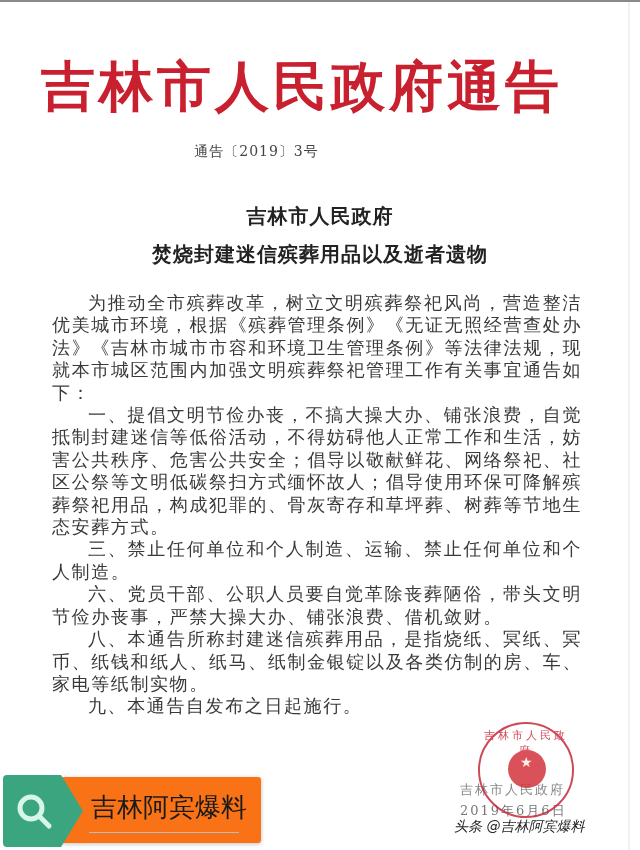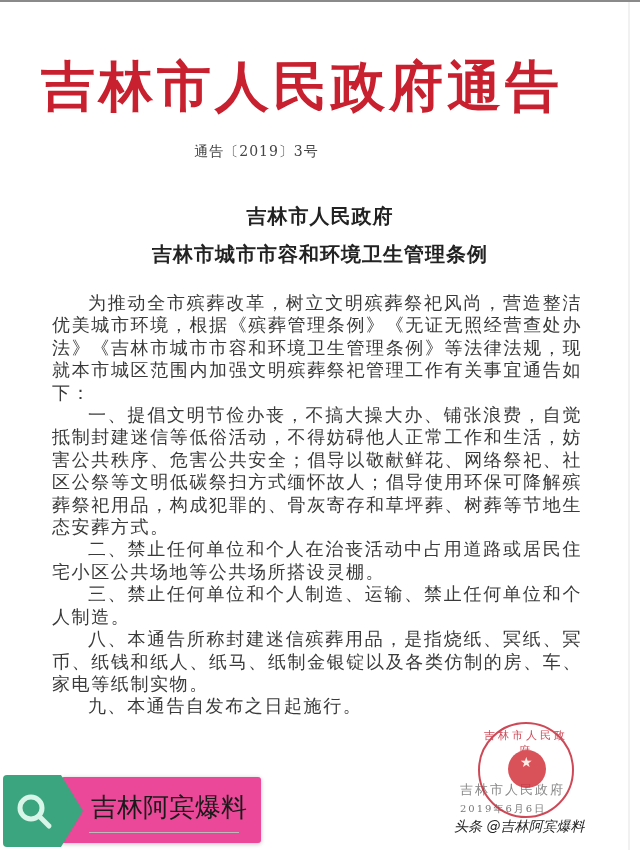--- a/index.html
+++ b/index.html
@@ -47,30 +47,30 @@
     .seal-star { position: absolute; left: 40px; top: 30px; font-size: 14px; color: #ffe9e0; }
     .seal-text {
       position: absolute; left: 0; top: 4px; width: 92px; text-align: center;
       font-size: 11px; color: #c62a3a; letter-spacing: 3px;
     }
     .sign-org {
       position: absolute; left: 460px; top: 781px; font-size: 13px; color: #888;
       letter-spacing: 2px;
     }
     .sign-date {
-      position: absolute; left: 460px; top: 802px; font-size: 10px; color: #777;
+      position: absolute; left: 460px; top: 802px; font-size: 13px; color: #777;
       letter-spacing: 2px;
     }
 
     .search-card {
       position: absolute; left: 3px; top: 775px; width: 258px; height: 72px;
     }
     .search-box {
       position: absolute; left: 58px; top: 2px; width: 200px; height: 66px;
-      background: #ec4899; border-radius: 3px;
+      background: #f97316; border-radius: 3px;
       box-shadow: 0 1px 4px rgba(0,0,0,0.25);
     }
     .search-underline {
       position: absolute; left: 28px; top: 55px; width: 150px; height: 1px; background: #bbb;
     }
     .search-label {
       position: absolute; left: 30px; top: 13px; font-family: "DejaVu Sans", sans-serif;
       font-size: 26px; color: #1a1a1a; white-space: nowrap;
     }
     .search-tag {
@@ -86,27 +86,27 @@
 </head>
 <body>
 
 <div class="topbar"></div>
 <div class="rightedge"></div>
 
 <div class="doc-title">吉林市人民政府通告</div>
 <div class="doc-number">通告〔2019〕3号</div>
 
 <div class="sub-title sub1">吉林市人民政府</div>
-<div class="sub-title sub2">吉林市城市市容和环境卫生管理条例</div>
+<div class="sub-title sub2">焚烧封建迷信殡葬用品以及逝者遗物</div>
 
 <div class="body-text">
   <p>为推动全市殡葬改革，树立文明殡葬祭祀风尚，营造整洁优美城市环境，根据《殡葬管理条例》《无证无照经营查处办法》《吉林市城市市容和环境卫生管理条例》等法律法规，现就本市城区范围内加强文明殡葬祭祀管理工作有关事宜通告如下：</p>
   <p>一、提倡文明节俭办丧，不搞大操大办、铺张浪费，自觉抵制封建迷信等低俗活动，不得妨碍他人正常工作和生活，妨害公共秩序、危害公共安全；倡导以敬献鲜花、网络祭祀、社区公祭等文明低碳祭扫方式缅怀故人；倡导使用环保可降解殡葬祭祀用品，构成犯罪的、骨灰寄存和草坪葬、树葬等节地生态安葬方式。</p>
-  <p>二、禁止任何单位和个人在治丧活动中占用道路或居民住宅小区公共场地等公共场所搭设灵棚。</p>
   <p>三、禁止任何单位和个人制造、运输、禁止任何单位和个人制造。</p>
+  <p>六、党员干部、公职人员要自觉革除丧葬陋俗，带头文明节俭办丧事，严禁大操大办、铺张浪费、借机敛财。</p>
   <p>八、本通告所称封建迷信殡葬用品，是指烧纸、冥纸、冥币、纸钱和纸人、纸马、纸制金银锭以及各类仿制的房、车、家电等纸制实物。</p>
   <p>九、本通告自发布之日起施行。</p>
 </div>
 
 <div class="sign-org">吉林市人民政府</div>
 <div class="sign-date">2019年6月6日</div>
 
 <div class="seal">
   <div class="seal-text">吉林市人民政府</div>
   <div class="seal-emblem"></div>

